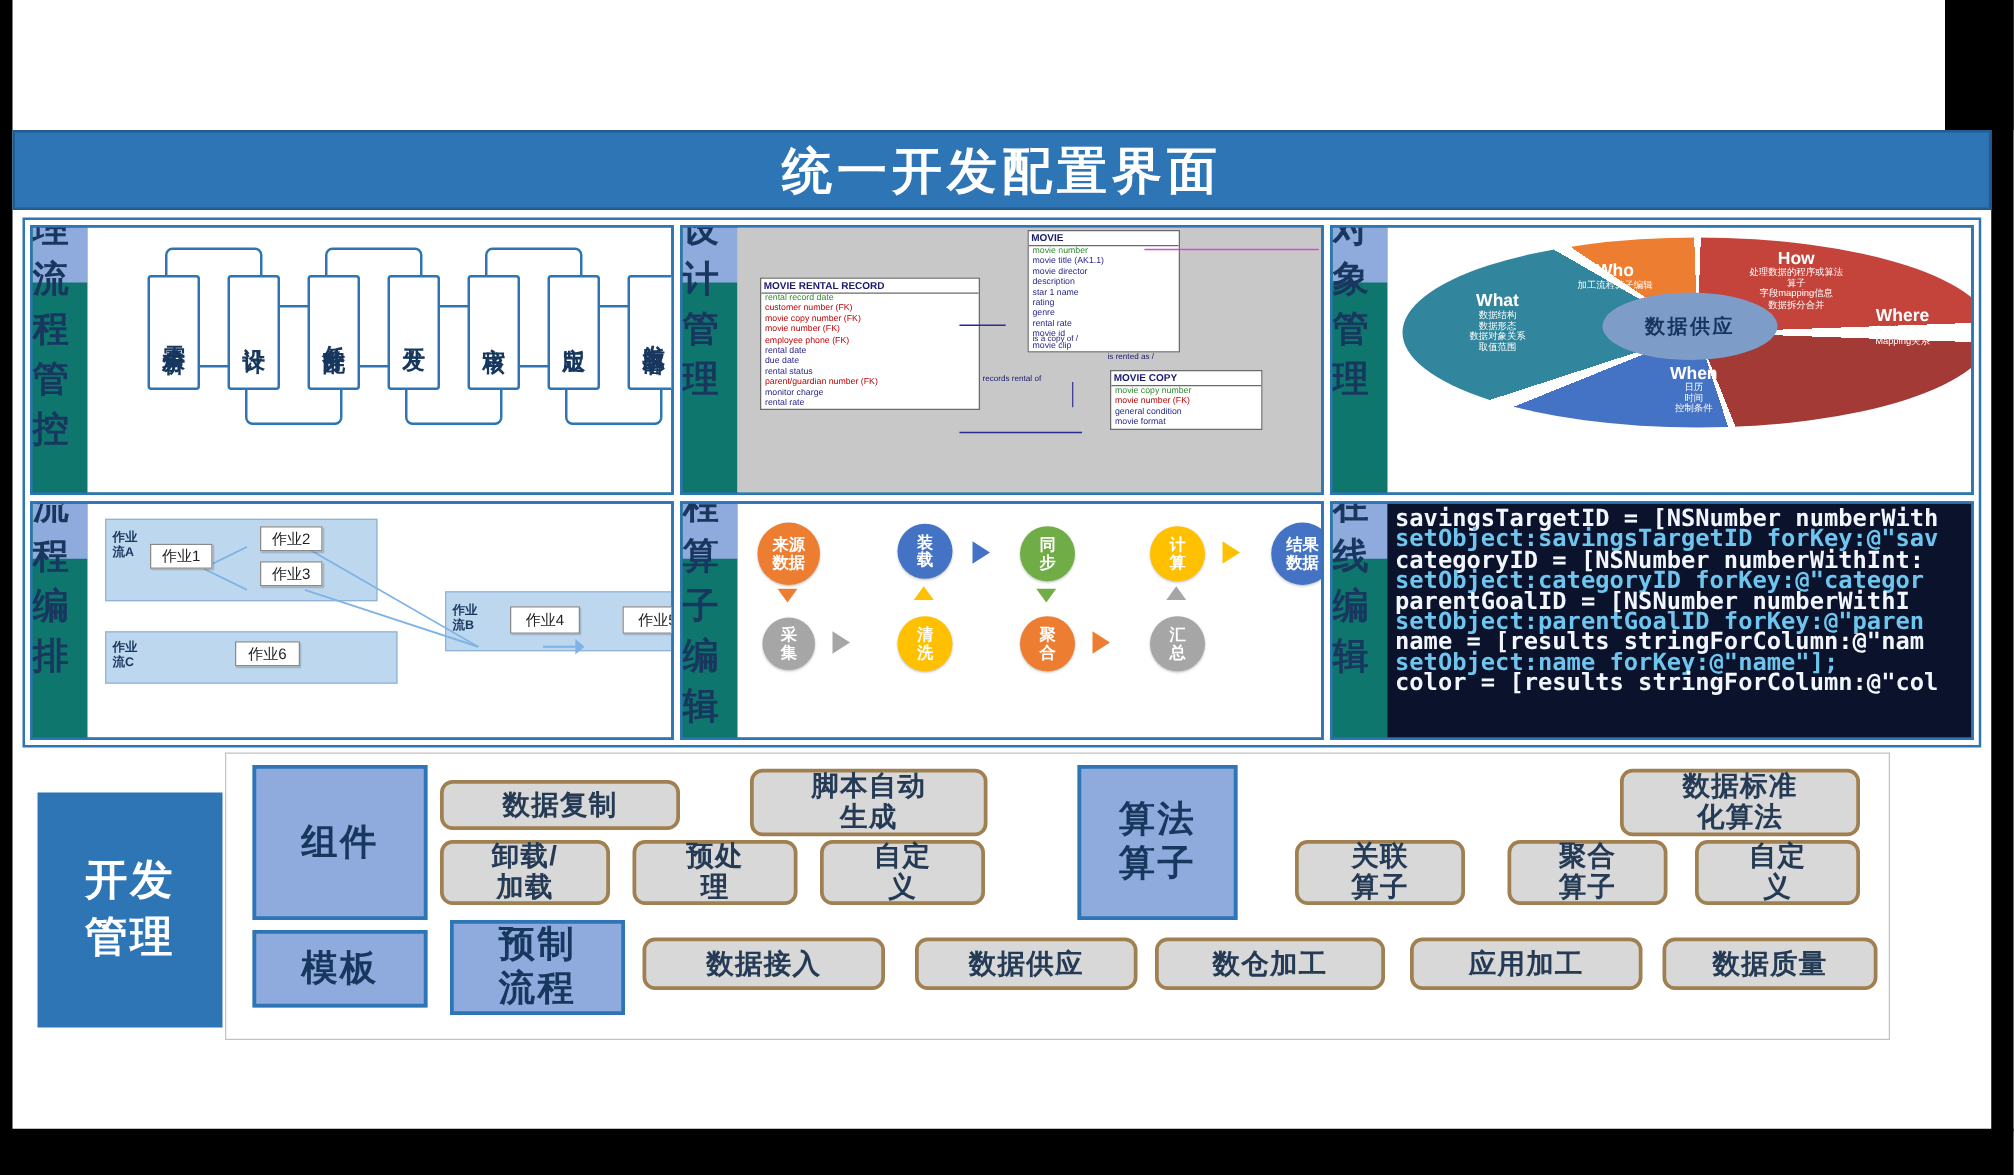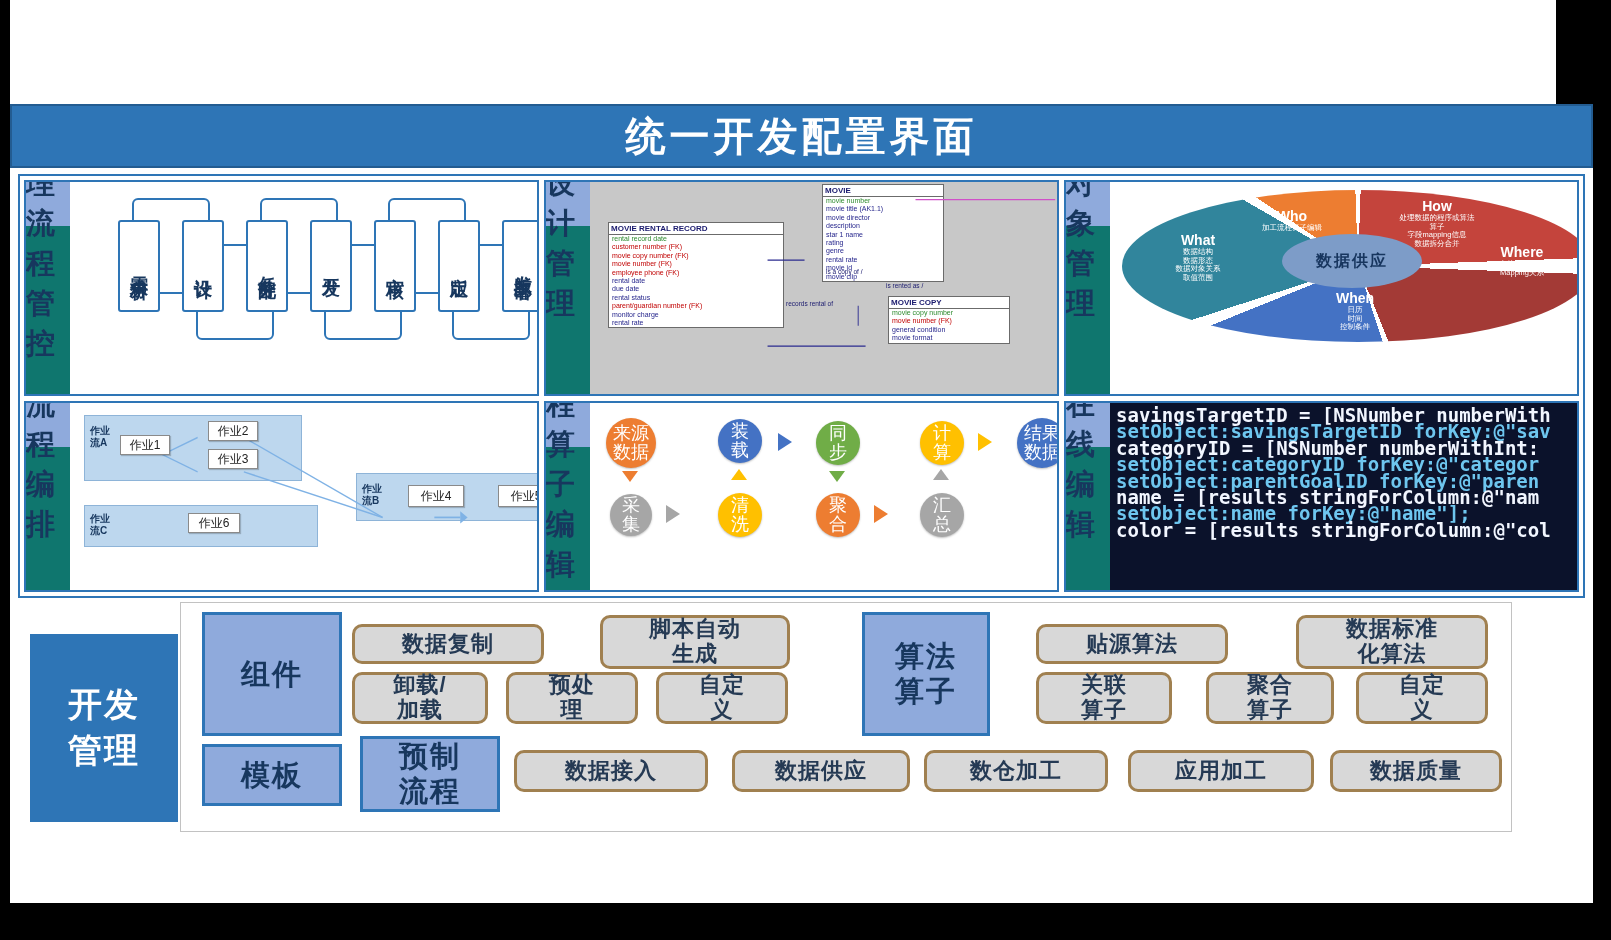--- a/index.html
+++ b/index.html
@@ -55,21 +55,21 @@
   
   .flowbox{position:absolute;background:var(--paleblue);border:1px solid #8EB4D8;box-sizing:border-box;}
   .flowlabel{position:absolute;font-size:10px;line-height:12px;font-weight:bold;color:var(--navy);}
   .job{position:absolute;height:20px;background:#fff;border:1px solid #8A8A8A;box-sizing:border-box;
     display:flex;align-items:center;justify-content:center;font-size:12px;color:#222;z-index:3;
     box-shadow:1px 1px 1px rgba(0,0,0,.2);}
   .sched-svg{position:absolute;inset:0;z-index:2;}
 
   
   .op-node{position:absolute;border-radius:50%;display:flex;align-items:center;justify-content:center;
-    color:#fff;font-size:18px;line-height:1.05;font-weight:normal;text-align:left;white-space:pre-line;
+    color:#fff;font-size:13px;line-height:1.05;font-weight:bold;text-align:left;white-space:pre-line;
     box-shadow:0 1px 2px rgba(0,0,0,.25);}
   .arr-r{position:absolute;width:0;height:0;border-top:9px solid transparent;border-bottom:9px solid transparent;}
   .tri{position:absolute;width:0;height:0;border-left:8px solid transparent;border-right:8px solid transparent;}
   .c-blue{border-left-color:var(--pieblue);} .c-yellow{border-left-color:var(--yellow);}
   .c-gray{border-left-color:var(--gray);} .c-orange{border-left-color:var(--orange);}
   .tri.down.o{border-top:11px solid var(--orange);} .tri.down.g{border-top:11px solid var(--green);}
   .tri.up.y{border-bottom:11px solid var(--yellow);} .tri.up.gr{border-bottom:11px solid var(--gray);}
   .arr-r.c-blue{border-left-width:14px;border-left-style:solid;}
   .arr-r.c-yellow{border-left-width:14px;border-left-style:solid;}
   .arr-r.c-gray{border-left-width:14px;border-left-style:solid;}
@@ -274,20 +274,21 @@
         </div>
     </section>
 
     <section class="panel">
       <div class="panel-head">脚本在线编辑</div>
       <div class="panel-body code-body">
           <div class="code-line" style="color: rgb(242, 246, 255);">savingsTargetID = [NSNumber numberWith</div>
           <div class="code-line" style="color: rgb(110, 198, 239);">setObject:savingsTargetID forKey:@"sav</div>
           <div class="code-line" style="color: rgb(242, 246, 255);">categoryID = [NSNumber numberWithInt:</div>
           <div class="code-line" style="color: rgb(110, 198, 239);">setObject:categoryID forKey:@"categor</div>
+          <div class="code-line" style="color: rgb(242, 246, 255);">parentGoalID = [NSNumber numberWithI</div>
           <div class="code-line" style="color: rgb(110, 198, 239);">setObject:parentGoalID forKey:@"paren</div>
           <div class="code-line" style="color: rgb(242, 246, 255);">name = [results stringForColumn:@"nam</div>
           <div class="code-line" style="color: rgb(110, 198, 239);">setObject:name forKey:@"name"];</div>
           <div class="code-line" style="color: rgb(242, 246, 255);">color = [results stringForColumn:@"col</div>
         </div>
     </section>
 
   </div>
 
   <div class="frame"></div>
@@ -300,21 +301,20 @@
 加载</div>
   <div class="gbtn pre" style="left:600px;top:615px;width:190px;height:54px">脚本自动
 生成</div>
   <div class="gbtn pre" style="left:506px;top:672px;width:132px;height:52px">预处
 理</div>
   <div class="gbtn pre" style="left:656px;top:672px;width:132px;height:52px">自定
 义</div>
 
   <div class="bluelabel pre" style="left:862px;top:612px;width:128px;height:124px">算法
 算子</div>
-  <div class="gbtn pre" style="left:1036px;top:624px;width:192px;height:40px">贴源算法</div>
   <div class="gbtn pre" style="left:1296px;top:615px;width:192px;height:54px">数据标准
 化算法</div>
   <div class="gbtn pre" style="left:1036px;top:672px;width:136px;height:52px">关联
 算子</div>
   <div class="gbtn pre" style="left:1206px;top:672px;width:128px;height:52px">聚合
 算子</div>
   <div class="gbtn pre" style="left:1356px;top:672px;width:132px;height:52px">自定
 义</div>
 
   <div class="bluelabel pre" style="left:202px;top:744px;width:140px;height:62px">模板</div>

